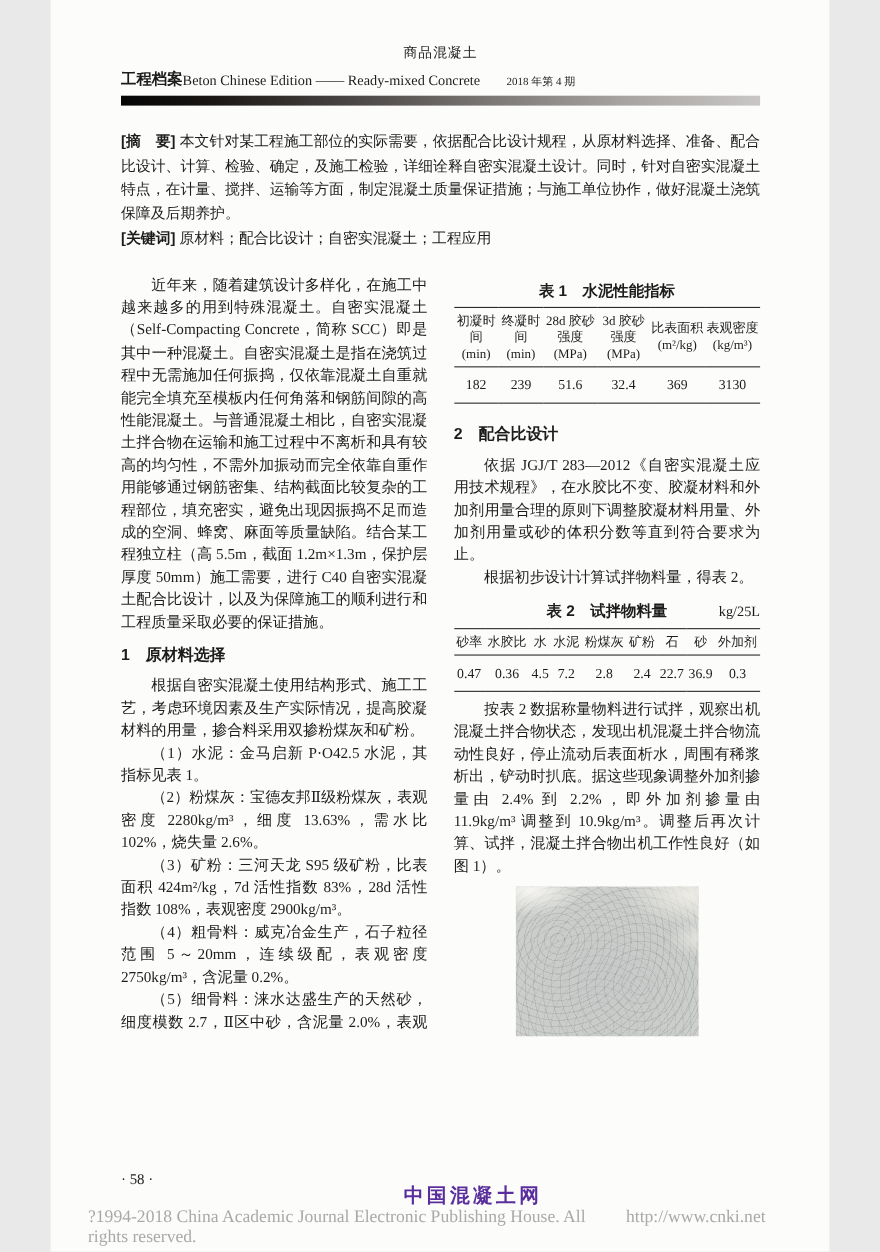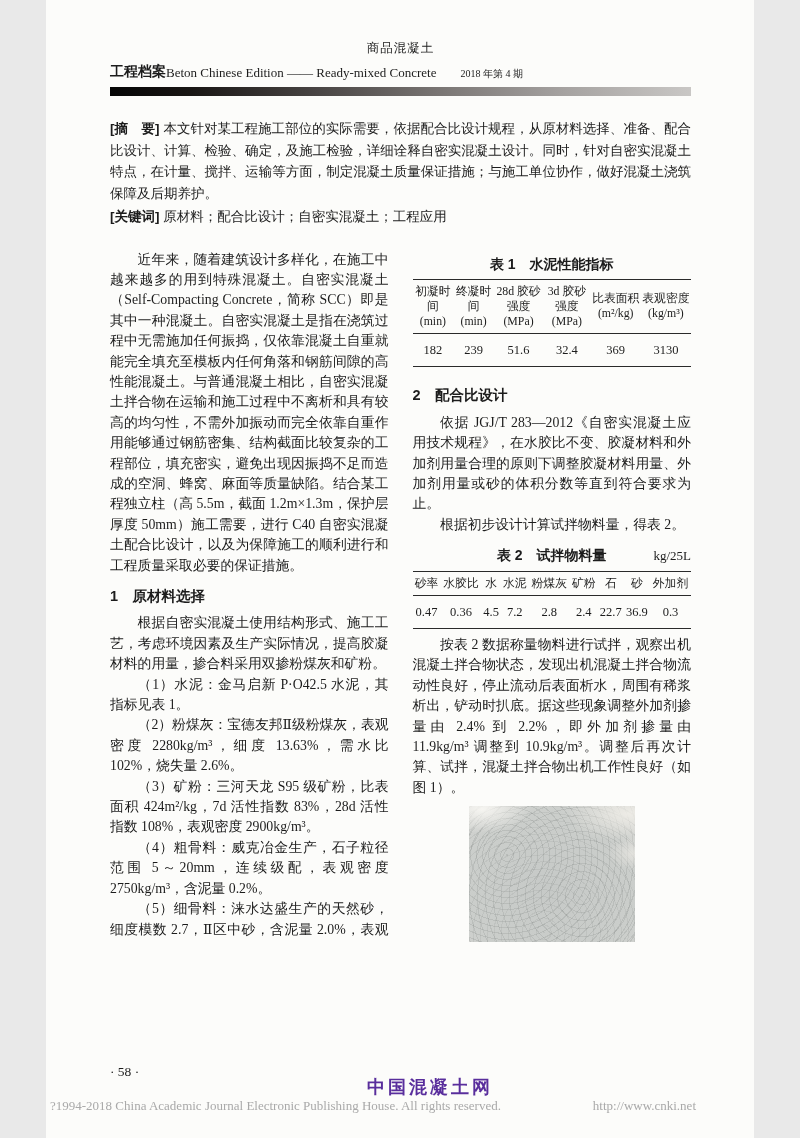--- a/index.html
+++ b/index.html
@@ -65,23 +65,23 @@
       radial-gradient(ellipse 40px 24px at 100% 30%, rgba(235,233,228,.8) 0%, rgba(235,233,228,0) 70%),
       repeating-radial-gradient(circle at 23% 31%, rgba(128,133,130,.22) 0 1px, rgba(0,0,0,0) 1px 6px),
       repeating-radial-gradient(circle at 68% 57%, rgba(115,120,118,.18) 0 1px, rgba(0,0,0,0) 1px 8px),
       repeating-radial-gradient(circle at 45% 80%, rgba(150,154,151,.2) 0 1px, rgba(0,0,0,0) 1px 7px),
       radial-gradient(ellipse 120px 100px at 50% 52%, #c6c9c7 0%, #cbcecb 75%, #d3d4d1 100%);
   }
   .fig-caption { margin-top:7px; font-weight:bold; font-size:14px;
     font-family:"Liberation Sans","DejaVu Sans",sans-serif; text-align:center; }
   
   .copyright-row {
-    position:absolute; left:4px; right:58px; top:1098px;
+    position:absolute; left:34px; right:58px; top:1098px;
     display:flex; justify-content:space-between;
-    font-size:13px; color:#a9a9a9;
+    font-size:16px; color:#a9a9a9;
   }
   .watermark {
     position:absolute; left:321px; top:1075px; z-index:5;
     font-size:18px; font-weight:bold; letter-spacing:3px;
     font-family:"Liberation Sans","DejaVu Sans",sans-serif;
     color:#4c1d95; opacity:.92;
   }
 </style>
 </head>
 <body>

